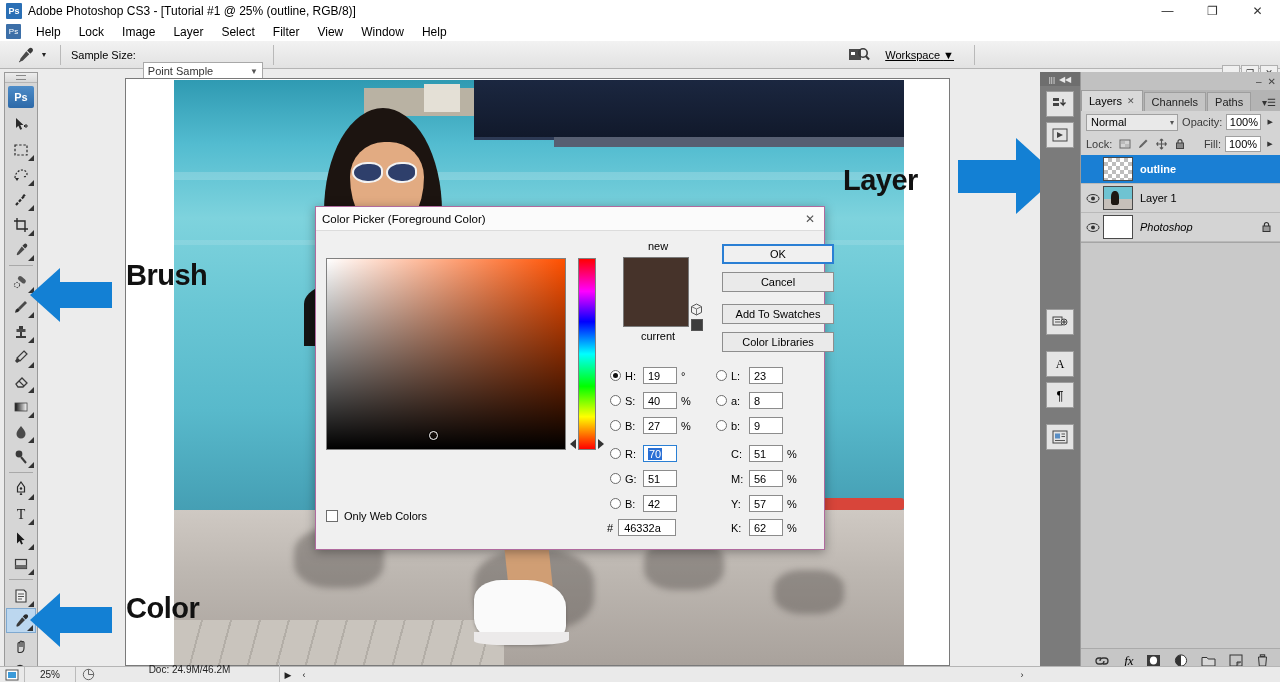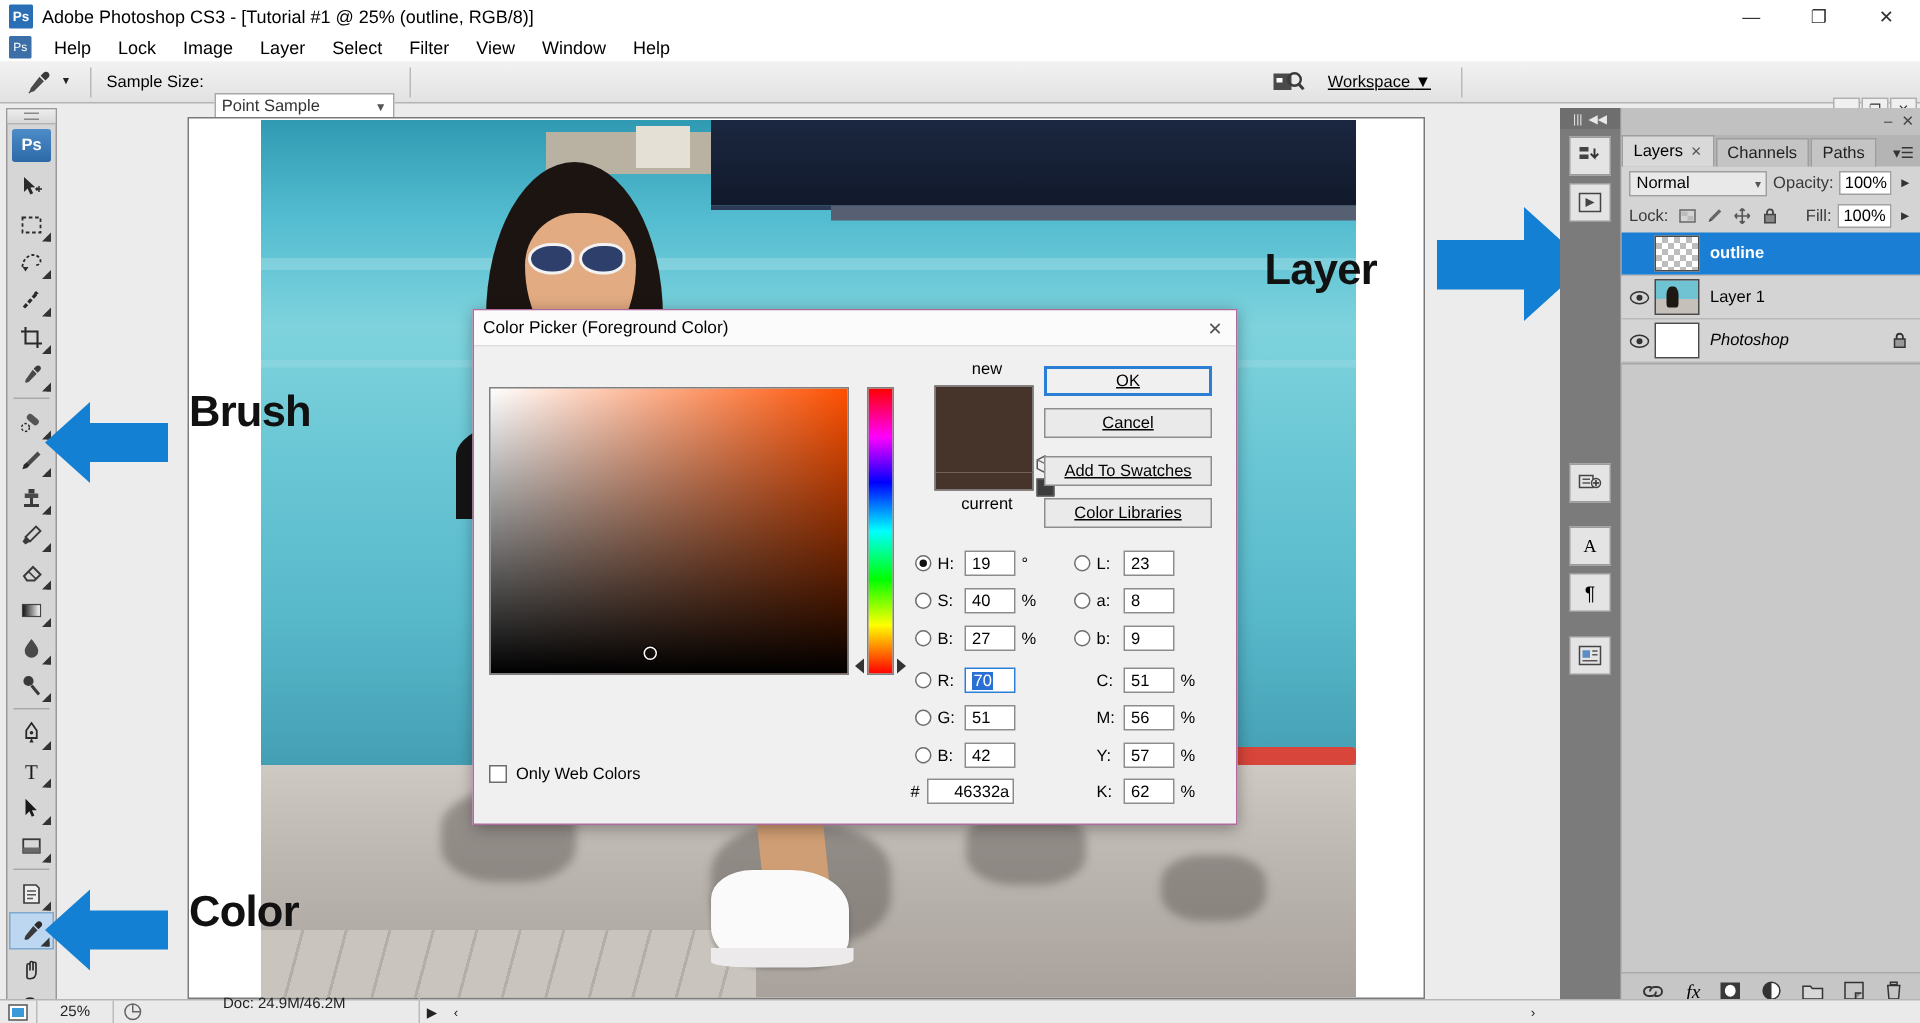--- a/index.html
+++ b/index.html
@@ -174,36 +174,36 @@
   .hue-strip { position:absolute; left:262px; top:51px; width:18px; height:192px; border:1px solid #808080;
     background:linear-gradient(to bottom,#ff0000,#ff00ff 17%,#0000ff 33%,#00ffff 50%,#00ff00 67%,#ffff00 83%,#ff0000); }
   .hue-arrow { position:absolute; width:0; height:0; border-top:5px solid transparent; border-bottom:5px solid transparent; }
   .hue-arrow.l { left:254px; border-right:6px solid #333; }
   .hue-arrow.r { left:282px; border-left:6px solid #333; }
   .new-label, .cur-label { position:absolute; width:70px; text-align:center; font-size:11px; }
   .swatch-new { position:absolute; left:307px; top:50px; width:66px; height:58px; border:1px solid #7a7a7a; border-bottom:none; }
   .swatch-cur { position:absolute; left:307px; top:108px; width:66px; height:12px; border:1px solid #7a7a7a; border-top:none; }
   .warn-cube { position:absolute; left:374px; top:96px; font-size:12px; }
   .web-sq { position:absolute; left:375px; top:112px; width:12px; height:12px; border:1px solid #555; }
-  .btn { position:absolute; left:380px; width:112px; height:20px; background:#eaeaea;
-    border:1px solid #8e8e8e; font-size:11px; display:flex; align-items:center; justify-content:center;text-decoration:underline; }
+  .btn { position:absolute; left:406px; width:112px; height:20px; background:#eaeaea;
+    border:1px solid #8e8e8e; font-size:11px; display:flex; align-items:center; justify-content:center; }
   .btn.primary { border:2px solid #2a7fd4; background:#f0f0f0; }
   .fld-row { position:absolute; display:flex; align-items:center; gap:4px; font-size:11px; }
   .radio { width:11px; height:11px; border:1px solid #6d6d6d; border-radius:50%; background:#fff;
     display:flex; align-items:center; justify-content:center; flex:none; }
   .radio .dot { width:5px; height:5px; border-radius:50%; background:#111; }
   .fld-lab { width:14px; text-align:left; }
   .fld-in { width:34px; height:17px; background:#fff; border:1px solid #8c8c8c; font-size:11px;
     display:flex; align-items:center; padding-left:4px; }
   .fld-in.focused { border:1px solid #2a7fd4; }
   .fld-in.focused .sel { background:#2a6fd4; color:#fff; padding:0 1px; }
   .unit { font-size:11px; width:12px; }
   .hexrow { position:absolute; left:606px; top:518px; display:flex; align-items:center; gap:5px; font-size:11px; }
   .hex-in { width:58px; height:17px; background:#fff; border:1px solid #8c8c8c; font-size:11px;
-    display:flex; align-items:center; padding-left:17px;text-align:center; }
+    display:flex; align-items:center; padding-left:5px;text-align:center; }
   .webcheck { position:absolute; left:325px; top:509px; display:flex; align-items:center; gap:6px; font-size:11px; }
   .cb { width:12px; height:12px; border:1px solid #6d6d6d; background:#fff; }
   svg { display:block; }
 </style>
 </head>
 <body>
 
 <div id="app">
 
   <div class="titlebar">

